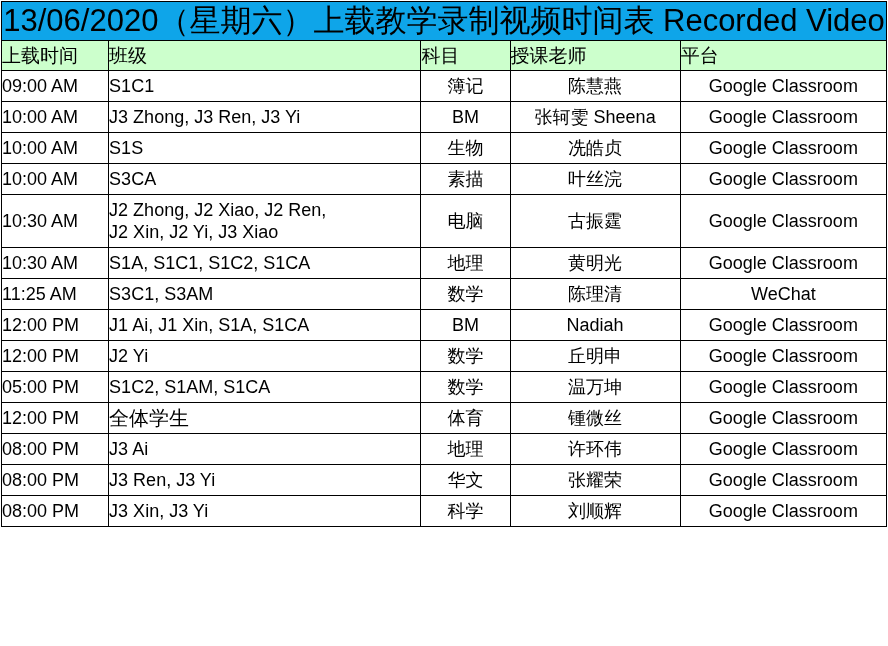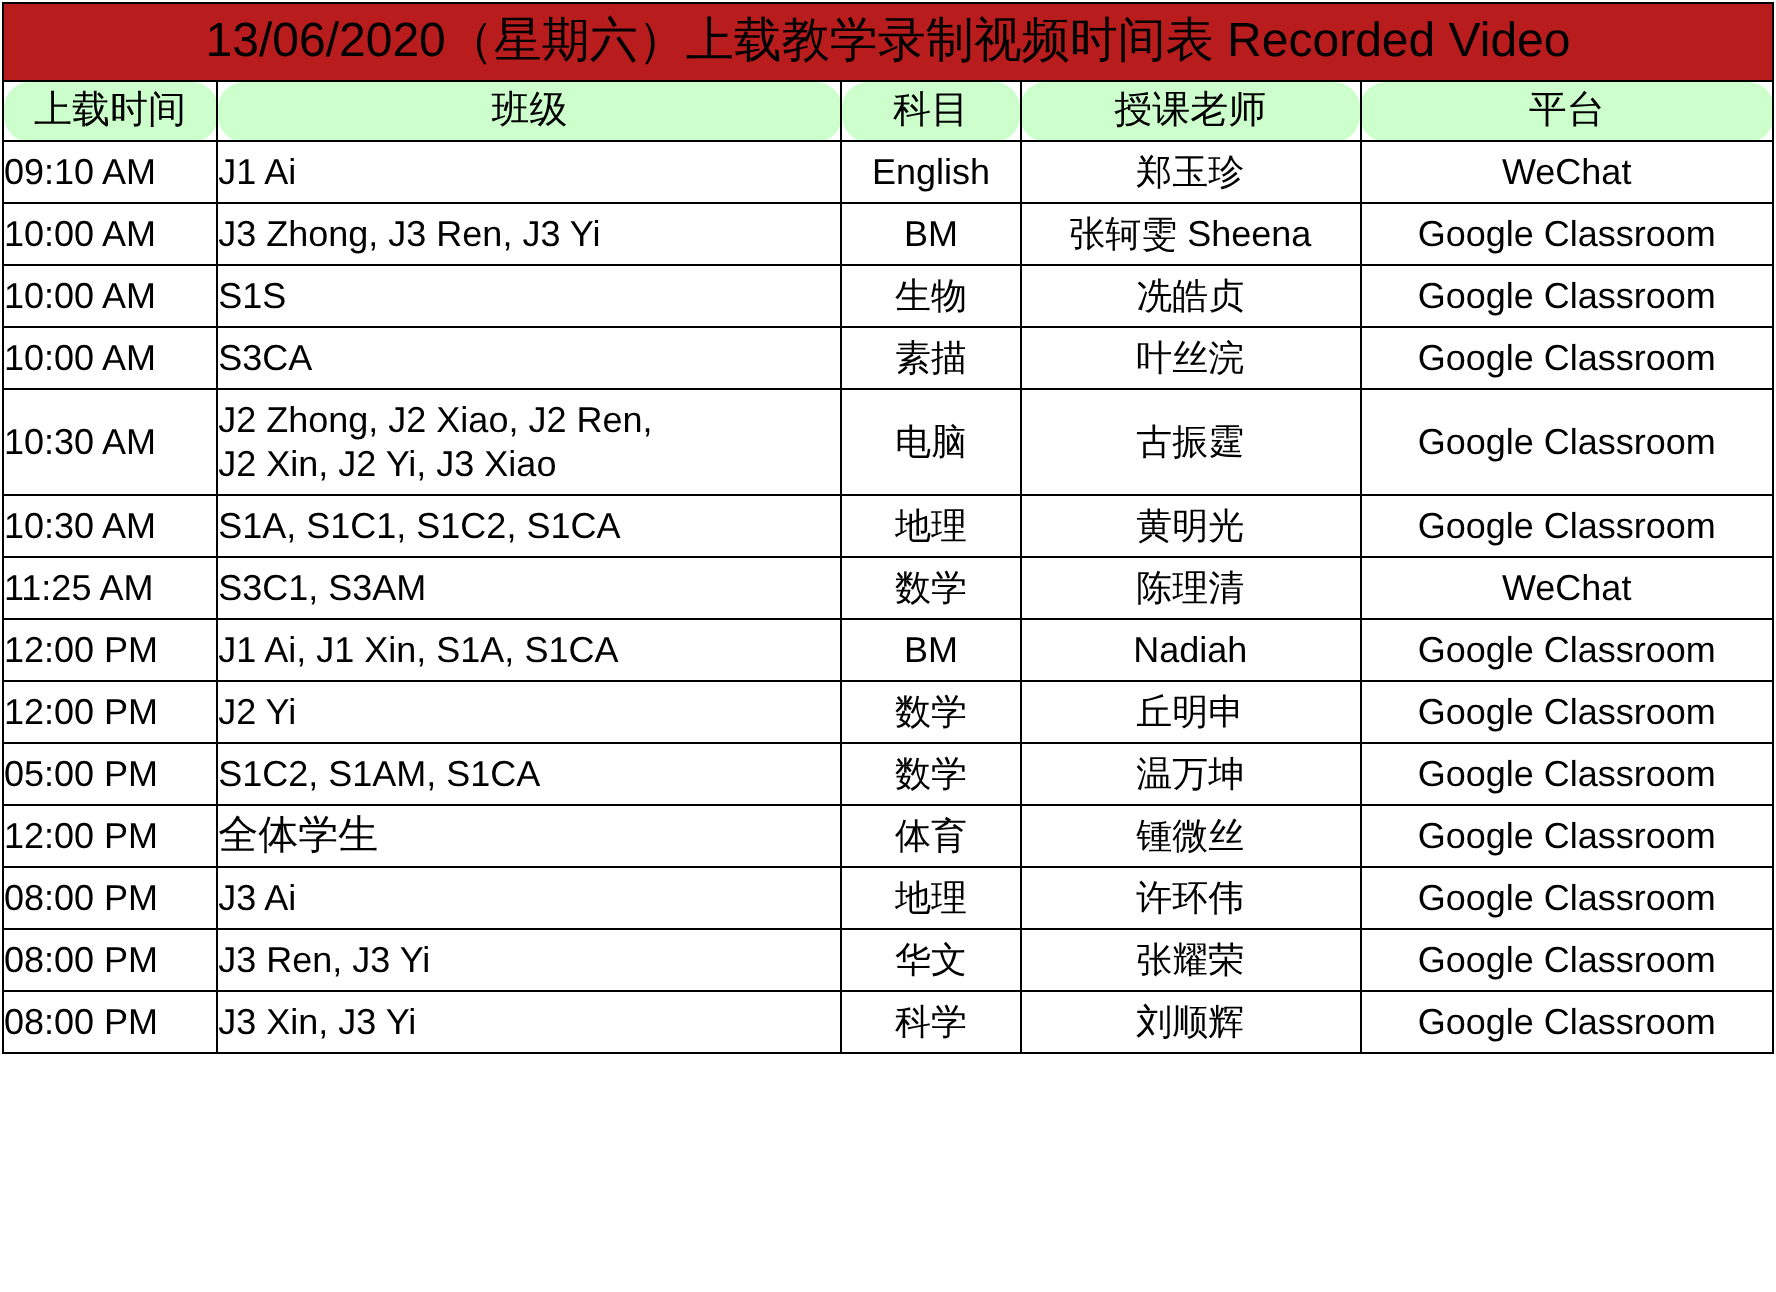--- a/index.html
+++ b/index.html
@@ -22,37 +22,36 @@
     width: 886px;
     margin: 1px 0 0 1px;
     table-layout: fixed;
   }
   table.schedule td, table.schedule th {
     border: 1px solid #000000;
     padding: 0;
     vertical-align: middle;
   }
   .title-cell {
-    background: #b91c1c;
+    background: #0ea5e9;
     text-align: center;
-    font-size: 24px;
+    font-size: 31px;
     font-weight: normal;
     height: 38px;
     line-height: 38px;
     white-space: nowrap;
     letter-spacing: 0px;
   }
   .head-cell {
     background: #ccffcc;
-    text-align: center;
+    text-align: left;
     font-size: 19px;
     height: 29px;
     line-height: 29px;
     font-weight: normal;
-    border-radius: 13px;
   }
   .cell {
     font-size: 18px;
     height: 30px;
     line-height: 22px;
     background: #ffffff;
     color: #000000;
   }
   .c-time {
     text-align: left;
@@ -102,25 +101,25 @@
       <tr>
         <th class="head-cell">上载时间</th>
         <th class="head-cell">班级</th>
         <th class="head-cell">科目</th>
         <th class="head-cell">授课老师</th>
         <th class="head-cell">平台</th>
       </tr>
     </thead>
     <tbody id="schedule-body">
         <tr>
-          <td class="cell c-time">09:10 AM</td>
-          <td class="cell c-class">J1 Ai</td>
-          <td class="cell c-subject">English</td>
-          <td class="cell c-teacher">郑玉珍</td>
-          <td class="cell c-platform">WeChat</td>
+          <td class="cell c-time">09:00 AM</td>
+          <td class="cell c-class">S1C1</td>
+          <td class="cell c-subject">簿记</td>
+          <td class="cell c-teacher">陈慧燕</td>
+          <td class="cell c-platform">Google Classroom</td>
         </tr>
         <tr>
           <td class="cell c-time">10:00 AM</td>
           <td class="cell c-class">J3 Zhong, J3 Ren, J3 Yi</td>
           <td class="cell c-subject">BM</td>
           <td class="cell c-teacher">张轲雯 Sheena</td>
           <td class="cell c-platform">Google Classroom</td>
         </tr>
         <tr>
           <td class="cell c-time">10:00 AM</td>

